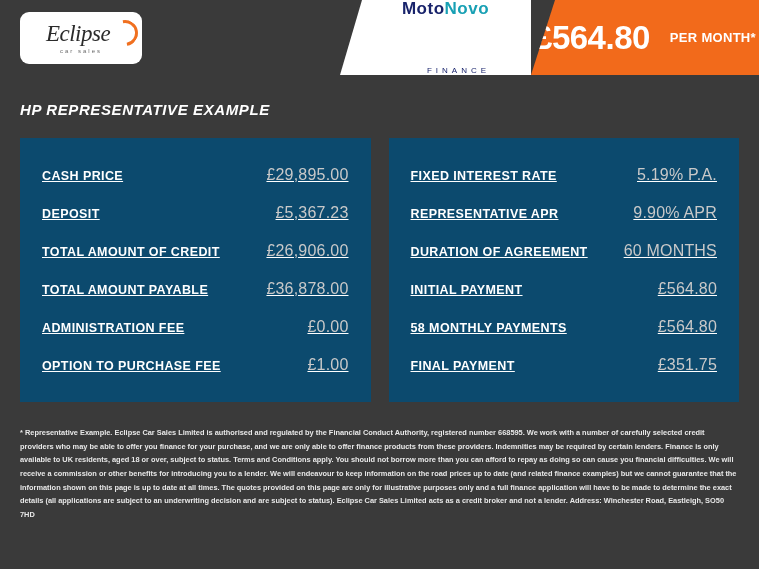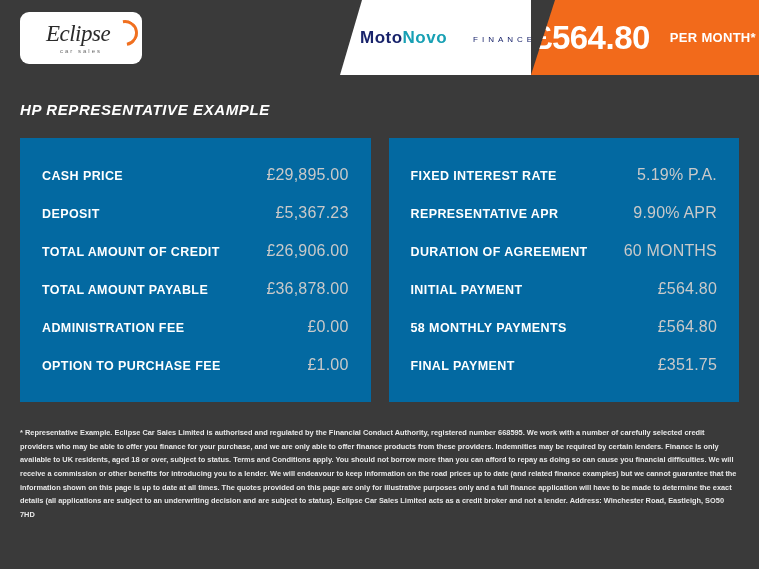--- a/index.html
+++ b/index.html
@@ -85,22 +85,22 @@
     left: 0;
     right: 0;
     background: #ffffff;
     clip-path: polygon(22px 0, 100% 0, 100% 100%, 0 100%);
   }
   .moto-inner {
     position: absolute;
     inset: 0;
     display: flex;
     align-items: center;
-    justify-content: flex-start;
-    flex-direction: row;
+    justify-content: space-between;
+    flex-direction: column;
     padding-left: 20px;
   }
   .moto-name {
     font-size: 17px;
     font-weight: bold;
     letter-spacing: 0.5px;
     line-height: 1;
   }
   .moto-name .m1 { color: #18236b; }
   .moto-name .m2 { color: #18a0b4; }
@@ -142,23 +142,24 @@
     font-style: italic;
   }
 
   
   .panels {
     display: flex;
     gap: 18px;
     padding: 20px 20px 0 20px;
   }
   .panel {
-    background: #0369a1;
+    background: #0c4a6e;
     flex: 1;
     padding: 18px 18px;
+    text-decoration: underline;
   }
   .row {
     display: flex;
     justify-content: space-between;
     align-items: baseline;
     padding: 10px 4px;
   }
   .row .label {
     font-size: 12.5px;
     font-weight: bold;

